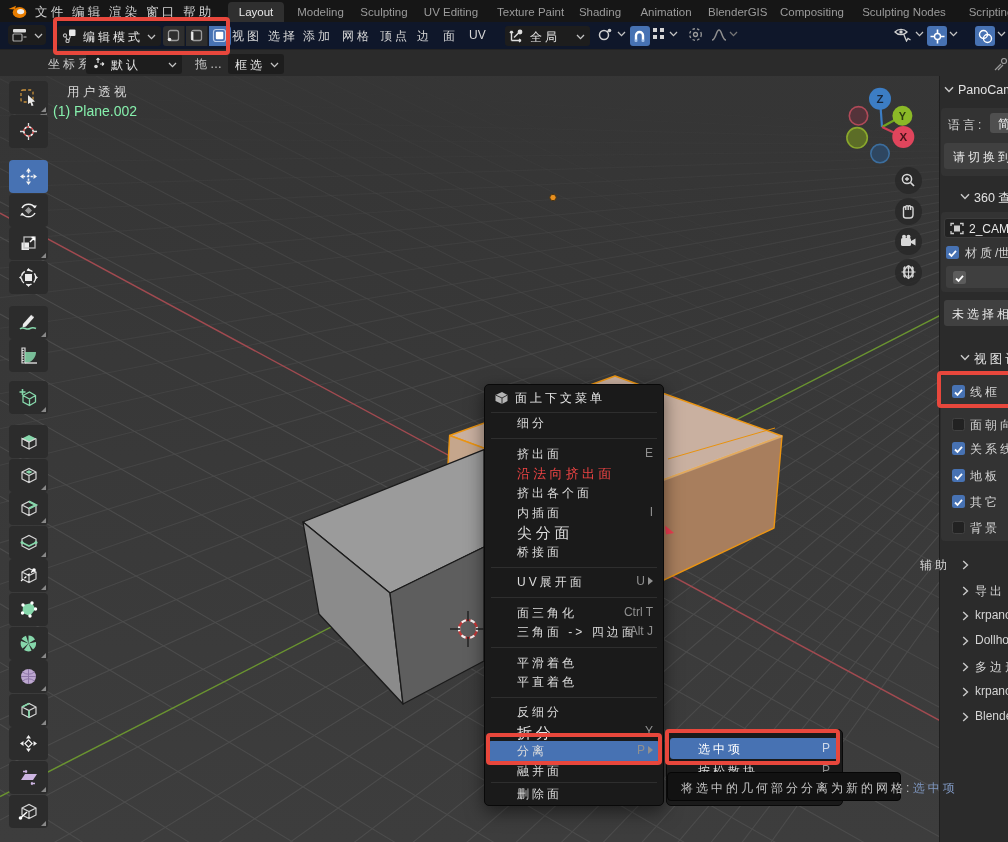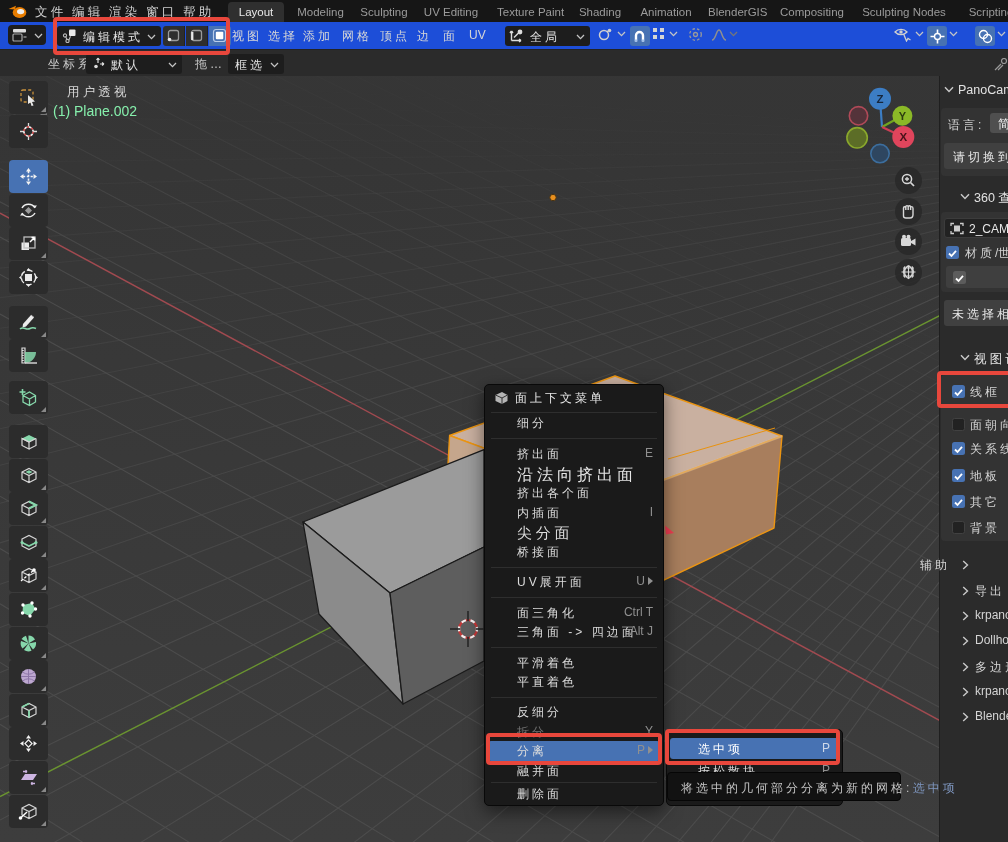--- a/index.html
+++ b/index.html
@@ -347,21 +347,21 @@
     <div class="tab" style="left:355px;width:58px">Sculpting</div>
     <div class="tab" style="left:421px;width:60px">UV Editing</div>
     <div class="tab" style="left:497px;width:66px">Texture Paint</div>
     <div class="tab" style="left:577px;width:46px">Shading</div>
     <div class="tab" style="left:640px;width:52px">Animation</div>
     <div class="tab" style="left:708px;width:54px">BlenderGIS</div>
     <div class="tab" style="left:779px;width:66px">Compositing</div>
     <div class="tab" style="left:861px;width:86px">Sculpting Nodes</div>
     <div class="tab" style="left:966px;width:50px">Scripting</div>
   </div>
-<div class="abs" style="left:0;top:22px;width:1008px;height:27px;background:#1d4ed8">
+<div class="abs" style="left:0;top:22px;width:1008px;height:27px;background:#0f172a">
   <div class="abs" style="left:8px;top:3px;width:38px;height:20px;background:#1d1d1d;border-radius:4px">
     <svg class="abs" style="left:4px;top:3px" width="15" height="14" viewBox="0 0 15 14">
         <rect x="1" y="1" width="13" height="3.4" rx="1" fill="#ddd"></rect>
         <rect x="1" y="6" width="9" height="7" rx="1" fill="none" stroke="#aaa" stroke-width="1.2"></rect>
         <path d="M11.5 9 L14.5 9" stroke="#aaa" stroke-width="1.2"></path>
       </svg>
     <svg class="abs" style="left:26px;top:8px" width="9" height="6" viewBox="0 0 9 6">
         <path d="M1 1 L4.5 4.6 L8 1" stroke="#c5c5c5" stroke-width="1.3" fill="none"></path>
       </svg>
   </div>
@@ -597,40 +597,40 @@
     <svg class="abs" style="left:9px;top:6px" width="15" height="14" viewBox="0 0 15 14">
       <path d="M1.5 4 L8 1 L13.5 4 L13.5 10 L8 13 L1.5 10 Z" fill="#b5b5b5"></path>
       <path d="M1.5 4 L8 7 L13.5 4 M8 7 L8 13" stroke="#333" stroke-width="1" fill="none"></path>
     </svg>
     <div class="abs cjk" style="left:30px;top:5px;font-size:12px;color:#e8e8e8">面上下文菜单</div>
     <div class="abs" style="left:6px;right:6px;top:26.5px;height:1px;background:#2e2e2e"></div>
     <div class="abs cjk" style="left:32px;top:30px;font-size:12px;color:#dcdcdc">细分</div>
     <div class="abs" style="left:6px;right:6px;top:52.5px;height:1px;background:#2e2e2e"></div>
     <div class="abs cjk" style="left:32px;top:60.5px;font-size:12px;color:#dcdcdc">挤出面</div>
     <div class="abs" style="right:10px;top:60.5px;font-size:12px;color:#909090">E</div>
-    <div class="abs cjk" style="left:32px;top:80px;font-size:16px;color:#e5e5e5">沿法向挤出面</div>
+    <div class="abs cjk" style="left:32px;top:80px;font-size:13px;color:#ef4444">沿法向挤出面</div>
     <div class="abs cjk" style="left:32px;top:99.5px;font-size:12px;color:#dcdcdc">挤出各个面</div>
     <div class="abs cjk" style="left:32px;top:119.5px;font-size:12px;color:#dcdcdc">内插面</div>
     <div class="abs" style="right:10px;top:119.5px;font-size:12px;color:#909090">I</div>
     <div class="abs cjk" style="left:32px;top:139px;font-size:15px;color:#dcdcdc">尖分面</div>
     <div class="abs cjk" style="left:32px;top:158.5px;font-size:12px;color:#dcdcdc">桥接面</div>
     <div class="abs" style="left:6px;right:6px;top:181.5px;height:1px;background:#2e2e2e"></div>
     <div class="abs cjk" style="left:32px;top:189px;font-size:12px;color:#dcdcdc">UV展开面</div>
     <div class="abs" style="right:10px;top:189px;font-size:12px;color:#909090">U<span class="tri"></span></div>
     <div class="abs" style="left:6px;right:6px;top:212px;height:1px;background:#2e2e2e"></div>
     <div class="abs cjk" style="left:32px;top:219.5px;font-size:12px;color:#dcdcdc">面三角化</div>
     <div class="abs" style="right:10px;top:219.5px;font-size:12px;color:#909090">Ctrl T</div>
     <div class="abs cjk" style="left:32px;top:239px;font-size:12px;color:#dcdcdc">三角面 -&gt; 四边面</div>
     <div class="abs" style="right:10px;top:239px;font-size:12px;color:#909090">Alt J</div>
     <div class="abs" style="left:6px;right:6px;top:262px;height:1px;background:#2e2e2e"></div>
     <div class="abs cjk" style="left:32px;top:269.5px;font-size:12px;color:#dcdcdc">平滑着色</div>
     <div class="abs cjk" style="left:32px;top:289px;font-size:12px;color:#dcdcdc">平直着色</div>
     <div class="abs" style="left:6px;right:6px;top:312px;height:1px;background:#2e2e2e"></div>
     <div class="abs cjk" style="left:32px;top:319px;font-size:12px;color:#dcdcdc">反细分</div>
-    <div class="abs cjk" style="left:32px;top:338.5px;font-size:12px;color:#737373">拆分</div>
+    <div class="abs cjk" style="left:32px;top:338.5px;font-size:15px;color:#e5e5e5">拆分</div>
     <div class="abs" style="right:10px;top:338.5px;font-size:12px;color:#909090">Y</div>
     <div class="abs" style="left:3px;right:3px;top:356px;height:20px;background:#4772b3;border-radius:3px"></div>
     <div class="abs cjk" style="left:32px;top:358px;font-size:12px;color:#dcdcdc">分离</div>
     <div class="abs" style="right:10px;top:358px;font-size:12px;color:#909090">P<span class="tri"></span></div>
     <div class="abs cjk" style="left:32px;top:377.5px;font-size:12px;color:#dcdcdc">融并面</div>
     <div class="abs" style="left:6px;right:6px;top:397px;height:1px;background:#2e2e2e"></div>
     <div class="abs cjk" style="left:32px;top:401px;font-size:12px;color:#dcdcdc">删除面</div>
   </div>
 <div class="abs" style="left:666px;top:729px;width:177px;height:77px;background:#1a1a1a;border:1px solid #090909;border-radius:5px">
   <div class="abs" style="left:3px;right:3px;top:8px;height:21px;background:#4772b3;border-radius:3px"></div>

